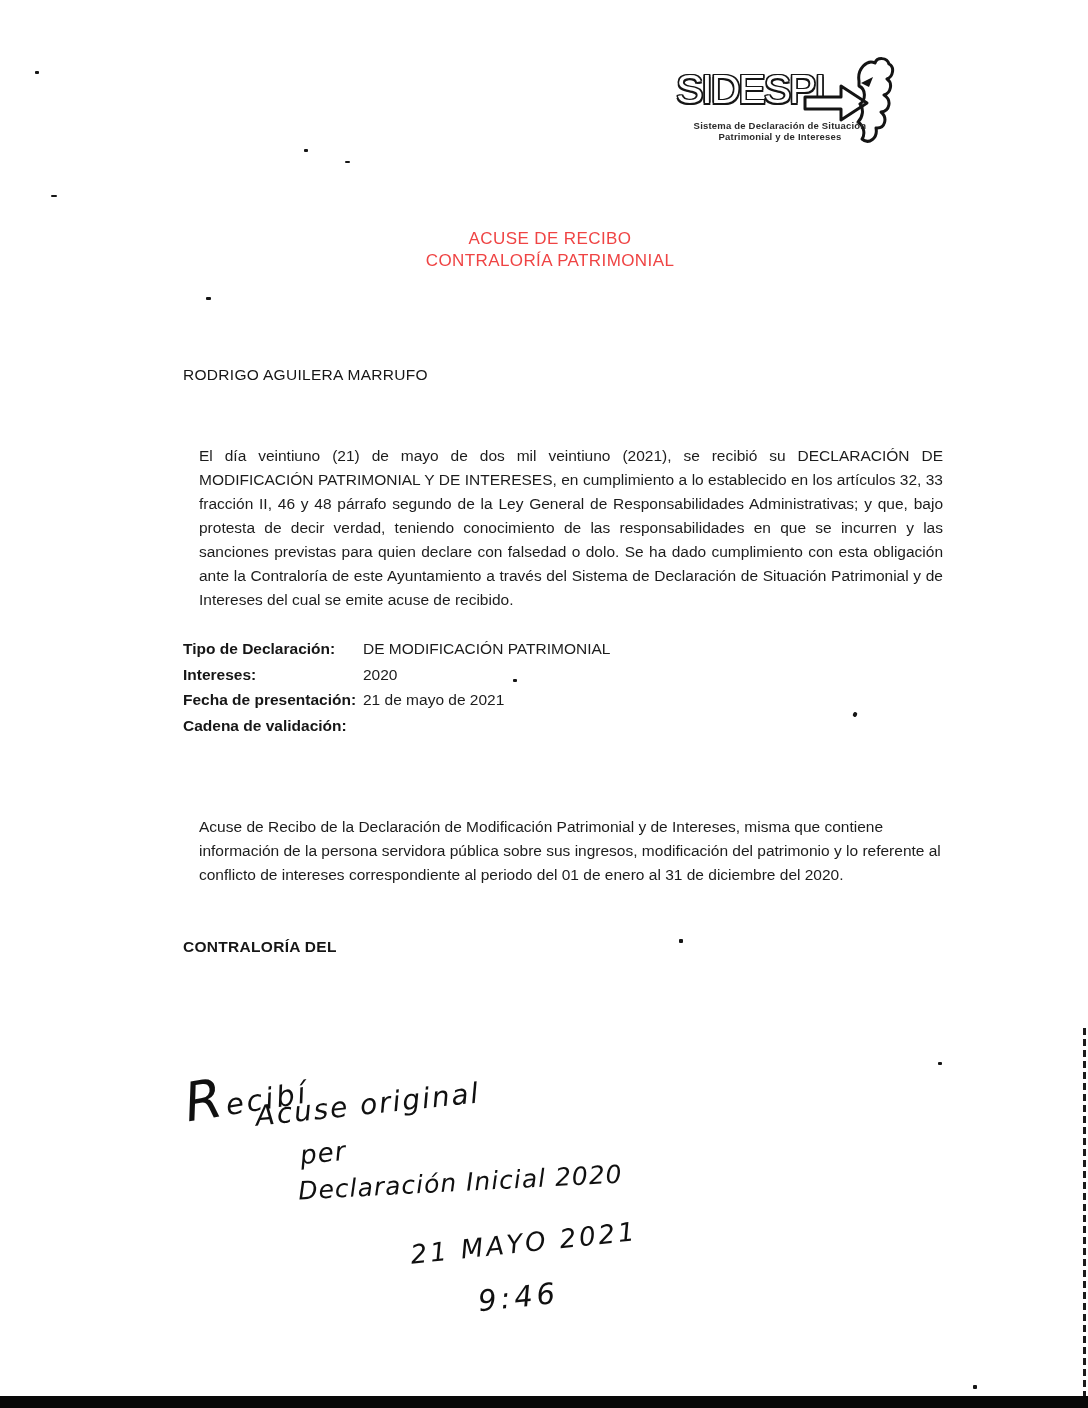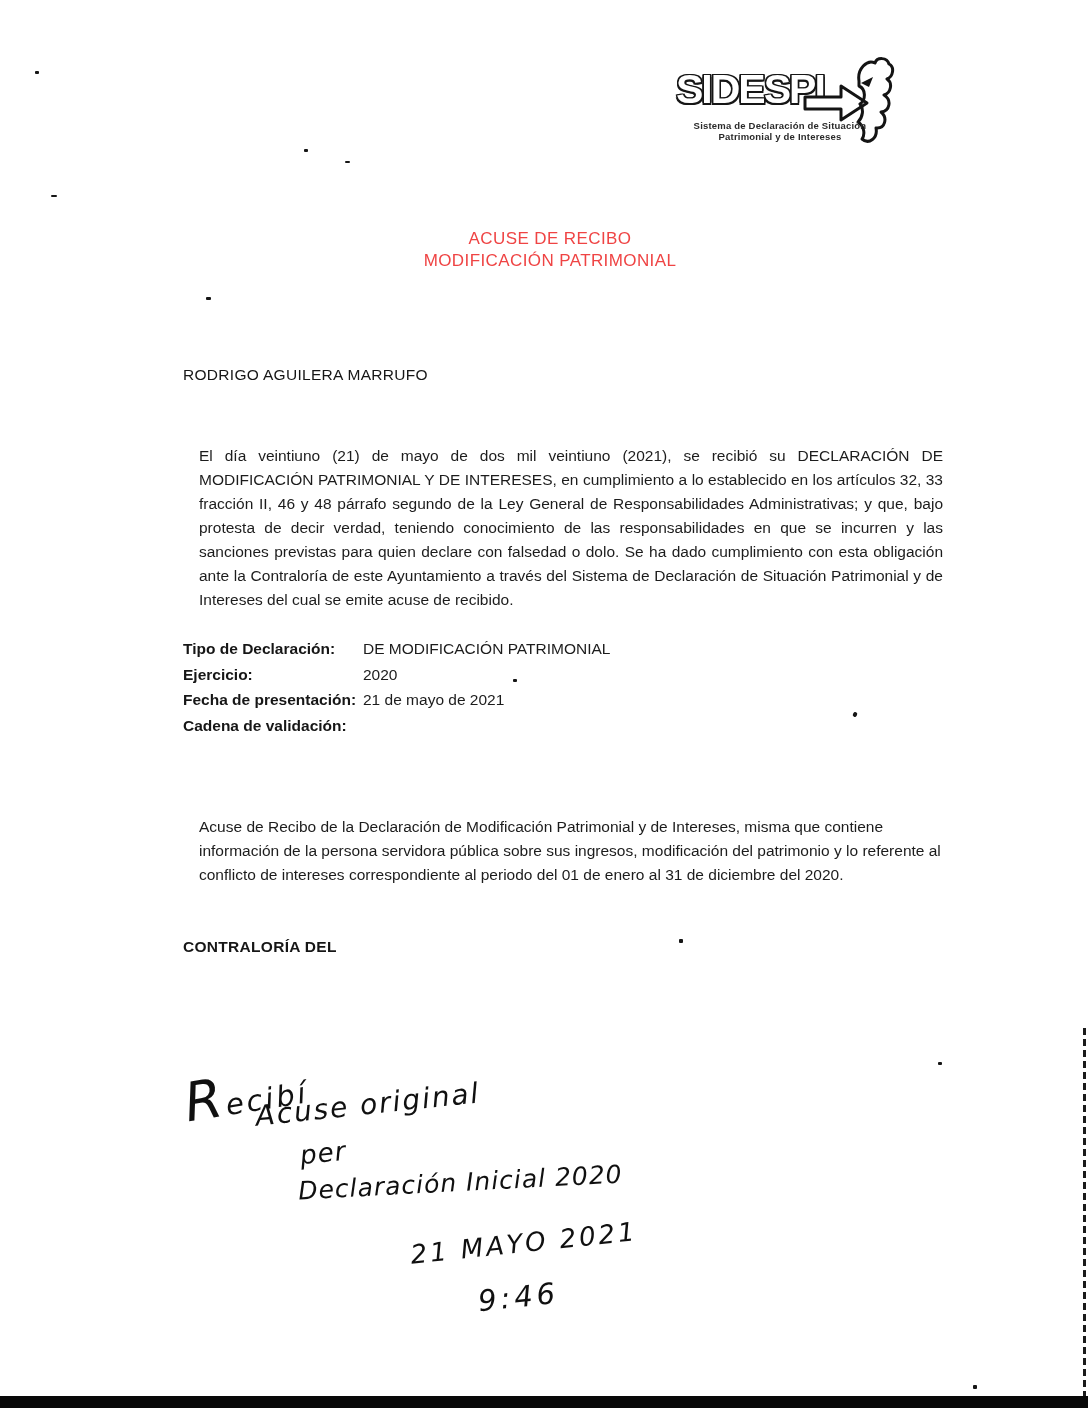--- a/index.html
+++ b/index.html
@@ -11,21 +11,21 @@
     overflow:hidden;
     font-family:"Liberation Sans", sans-serif;
     color:#1e1e1e;
   }
 
   
   .logo{position:absolute;left:660px;top:58px;width:240px;}
   .logo-row{position:relative;height:58px;}
   .brand{
     position:absolute;left:16px;top:8px;
-    font-weight:bold;font-size:41px;letter-spacing:-2px;
+    font-weight:normal;font-size:41px;letter-spacing:-2px;
     color:#ffffff;
     text-shadow:-1.5px -1.5px 0 #161616,1.5px -1.5px 0 #161616,
                 -1.5px 1.5px 0 #161616,1.5px 1.5px 0 #161616,
                 -1.5px 0 0 #161616,1.5px 0 0 #161616,
                 0 -1.5px 0 #161616,0 1.5px 0 #161616;
   }
   .bird{position:absolute;left:143px;top:-3px;}
   .tagline{
     margin-top:4px;text-align:center;
     font-size:9.5px;font-weight:bold;line-height:11px;color:#2a2a2a;
@@ -102,34 +102,34 @@
       </svg>
     </div>
     <div class="tagline">
       <div>Sistema de Declaración de Situación</div>
       <div>Patrimonial y de Intereses</div>
     </div>
   </div>
 
   <div class="title">
     <div>ACUSE DE RECIBO</div>
-    <div>MODIFICACIÓN PATRIMONIAL</div>
+    <div>CONTRALORÍA PATRIMONIAL</div>
   </div>
 
   <div class="name">RODRIGO AGUILERA MARRUFO</div>
 
   <p class="para p1">El día veintiuno (21) de mayo de dos mil veintiuno (2021), se recibió su DECLARACIÓN DE MODIFICACIÓN PATRIMONIAL Y DE INTERESES, en cumplimiento a lo establecido en los artículos 32, 33 fracción II, 46 y 48 párrafo segundo de la Ley General de Responsabilidades Administrativas; y que, bajo protesta de decir verdad, teniendo conocimiento de las responsabilidades en que se incurren y las sanciones previstas para quien declare con falsedad o dolo. Se ha dado cumplimiento con esta obligación ante la Contraloría de este Ayuntamiento a través del Sistema de Declaración de Situación Patrimonial y de Intereses del cual se emite acuse de recibido.</p>
 
   <div class="fields">
     <div class="frow">
       <span class="flabel">Tipo de Declaración:</span>
       <span class="fvalue">DE MODIFICACIÓN PATRIMONIAL</span>
     </div>
     <div class="frow">
-      <span class="flabel">Ejercicio:</span>
+      <span class="flabel">Intereses:</span>
       <span class="fvalue">2020</span>
     </div>
     <div class="frow">
       <span class="flabel">Fecha de presentación:</span>
       <span class="fvalue">21 de mayo de 2021</span>
     </div>
     <div class="frow">
       <span class="flabel">Cadena de validación:</span>
       <span class="fvalue"></span>
     </div>

